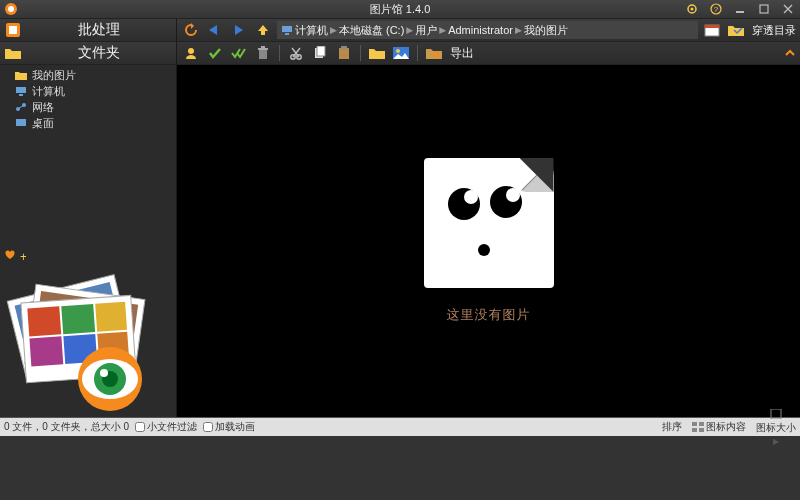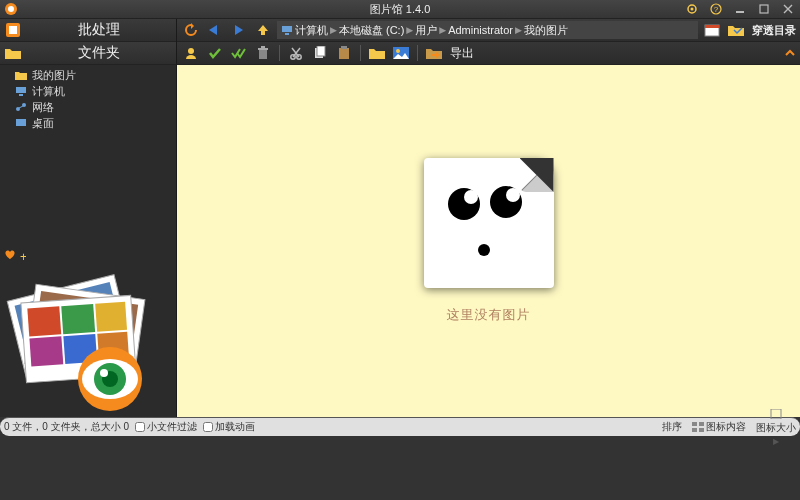--- a/index.html
+++ b/index.html
@@ -31,44 +31,44 @@
   
   
   .right { flex:1 1 auto; display:flex; flex-direction:column; min-width:0; }
   
   
   .navbar { height:22px; background:linear-gradient(#3a3a3a,#2d2d2d); display:flex; align-items:center; border-bottom:1px solid #222; padding:0 4px; gap:4px; }
   .nav-btn { width:20px; height:18px; display:flex; align-items:center; justify-content:center; cursor:default; }
   .navbar .crumb-wrap { flex:1 1 auto; background:#444; height:18px; display:flex; align-items:center; gap:2px; padding:0 4px; }
   .crumb-wrap .crumb { font-size:11px; color:#eee; cursor:default; }
   .crumb-wrap .sep { font-size:9px; color:#999; }
-  .right-btns { display:flex; align-items:center; gap:4px;font-weight:bold; }
+  .right-btns { display:flex; align-items:center; gap:4px; }
   .right-label { font-size:11px; color:#eee; margin-left:2px; }
   
   
   .toolbar { height:22px; background:linear-gradient(#363636,#2b2b2b); display:flex; align-items:center; border-bottom:1px solid #222; padding:0 4px; gap:4px; position:relative; }
   .tool { width:20px; height:18px; display:flex; align-items:center; justify-content:center; cursor:default; }
   .tool-sep { width:1px; height:16px; background:#555; margin:0 2px; }
   .tool-label { font-size:12px; color:#eee; margin-left:2px; }
   .toolbar .right-arrow { position:absolute; right:4px; top:0; height:22px; display:flex; align-items:center; }
   
   
-  .content { flex:1 1 auto; background:#fef9c3; display:flex; align-items:center; justify-content:center; flex-direction:column; }
+  .content { flex:1 1 auto; background:#000000; display:flex; align-items:center; justify-content:center; flex-direction:column; }
   .empty-face { width:130px; height:130px; background:#fff; border-radius:4px 18px 4px 4px; position:relative; box-shadow:0 2px 8px rgba(0,0,0,.5); }
   .empty-face::before { content:""; position:absolute; right:0; top:0; width:34px; height:34px; background:linear-gradient(135deg,#fff 48%, #888 50%, #ccc 52%); border-bottom-left-radius:6px; clip-path:polygon(0 0,100% 100%,0 100%);}
   .empty-face::after { content:""; position:absolute; right:0; top:0; width:34px; height:34px; background:#333; clip-path:polygon(0 0,100% 0,100% 100%);}
   .eye { position:absolute; width:32px; height:32px; background:#000; border-radius:50%; }
   .eye::after { content:""; position:absolute; width:14px; height:14px; background:#fff; border-radius:50%; top:2px; right:2px; }
   .eye.l { left:24px; top:30px; }
   .eye.r { left:66px; top:28px; }
   .mouth { position:absolute; width:12px; height:12px; background:#000; border-radius:50%; left:54px; top:86px; }
   .empty-text { margin-top:18px; font-size:13px; color:#b08060; letter-spacing:1px; }
   
   
-  .status { height:18px; border-top:1px solid #555; display:flex; align-items:center; padding:0 4px; background:#e0e0e0; color:#333; font-size:10px; gap:6px;border-radius:9px; }
+  .status { height:18px; border-top:1px solid #555; display:flex; align-items:center; padding:0 4px; background:#e0e0e0; color:#333; font-size:10px; gap:6px; }
   .status .chk { display:flex; align-items:center; gap:2px; }
   .status .right-status { margin-left:auto; display:flex; align-items:center; gap:10px; }
   .status input[type=checkbox] { width:10px; height:10px; margin:0; }
   
   
   svg { display:block; }
 </style>
 </head>
 <body>
 

